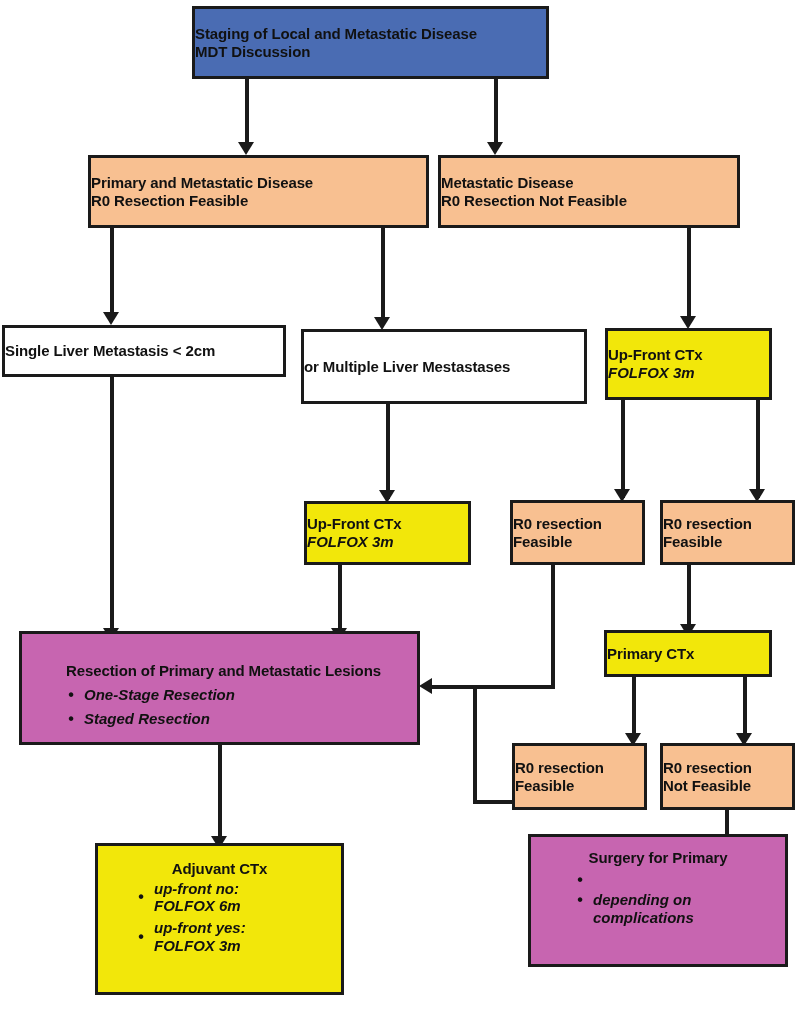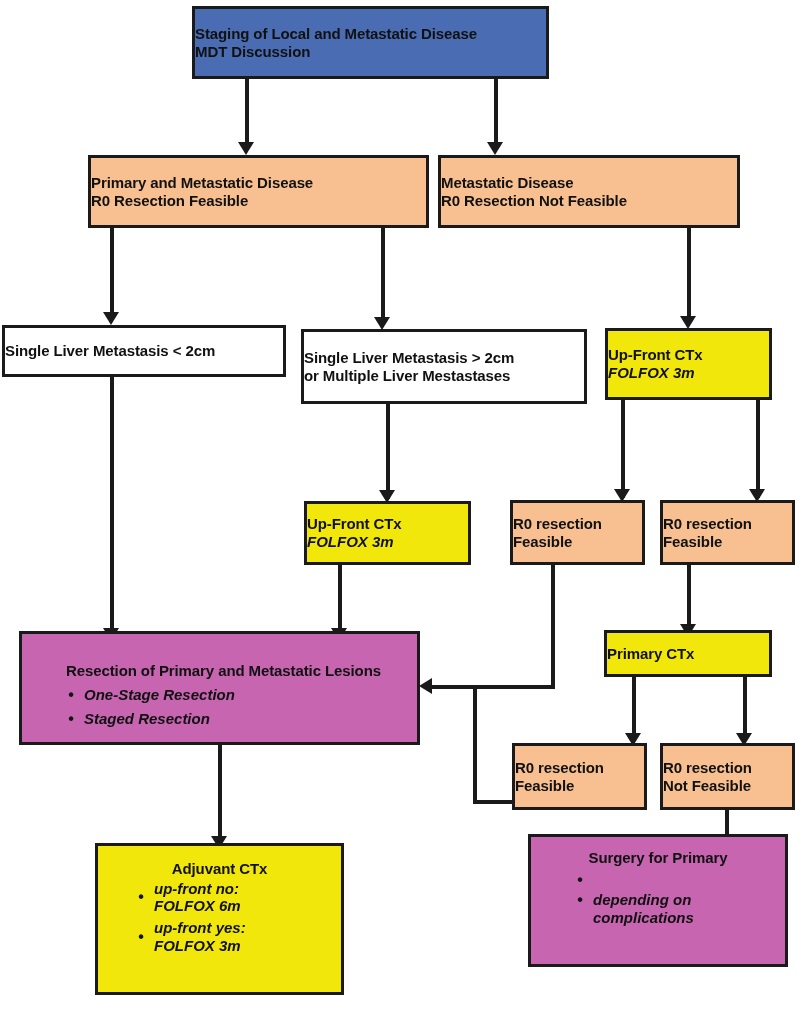--- a/index.html
+++ b/index.html
@@ -99,21 +99,20 @@
   <div class="node peach" style="left:438px;top:155px;width:302px;height:73px;">
     <div class="ttl">Metastatic Disease</div>
     <div class="ttl">R0 Resection Not Feasible</div>
   </div>
 
   <div class="node white" style="left:2px;top:325px;width:284px;height:52px;">
     <div class="ttl">Single Liver Metastasis &lt; 2cm</div>
   </div>
 
   <div class="node white" style="left:301px;top:329px;width:286px;height:75px;">
-    <div class="ttl">Single Liver Metastasis &gt; 2cm</div>
     <div class="ttl">or Multiple Liver Mestastases</div>
   </div>
 
   <div class="node yellow" style="left:605px;top:328px;width:167px;height:72px;">
     <div class="ttl">Up-Front CTx</div>
     <div class="sub">FOLFOX 3m</div>
   </div>
 
   <div class="node yellow" style="left:304px;top:501px;width:167px;height:64px;">
     <div class="ttl">Up-Front CTx</div>

